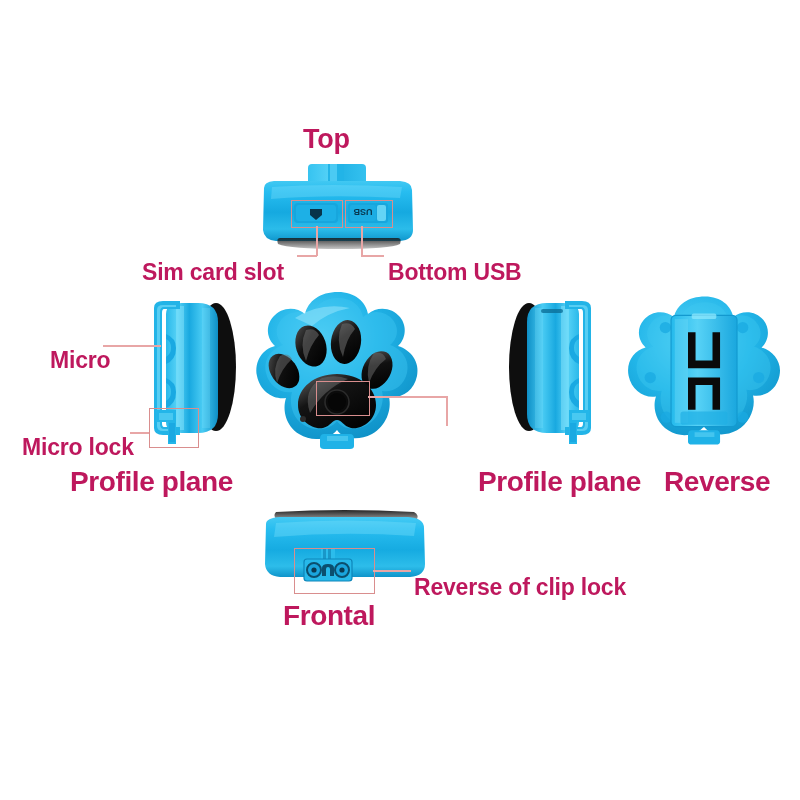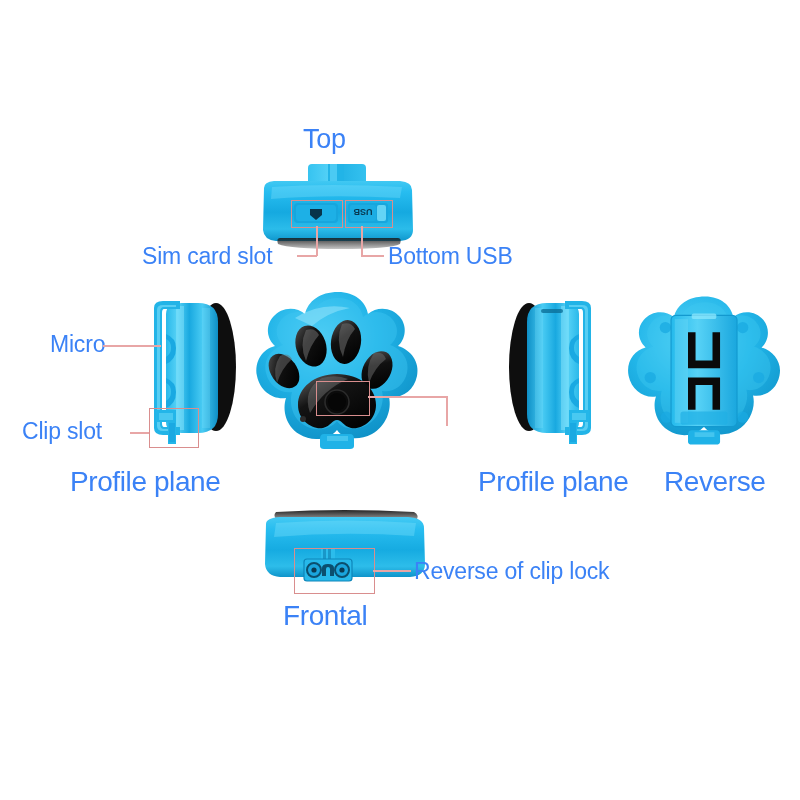--- a/index.html
+++ b/index.html
@@ -6,26 +6,26 @@
   body{
     width:800px;height:800px;
     background:#ffffff;
     font-family:"Liberation Sans", sans-serif;
     overflow:hidden;
     position:relative;
   }
   #stage{position:absolute;left:0;top:0;width:800px;height:800px;}
   .lbl{
     position:absolute;
-    color:#3b82f6;
-    font-weight:normal;
+    color:#be185d;
+    font-weight:bold;
     white-space:nowrap;
     line-height:1;
   }
-  .lbl.callout{font-size:23px;letter-spacing:-0.2px;}
+  .lbl.callout{font-size:23px;letter-spacing:-0.2px;margin-top:16px;}
   .lbl.caption{font-size:28px;letter-spacing:-0.4px;}
   .lbl.title{font-size:27px;letter-spacing:-0.3px;}
   .leader{position:absolute;background:#e8a6a6;}
   .leader.h{height:1.5px;}
   .leader.v{width:1.5px;}
   .hl{position:absolute;border:1.5px solid #d98e8e;background:transparent;}
   svg{display:block;overflow:visible;}
   .viewwrap{position:absolute;}
 </style>
 </head>
@@ -132,21 +132,21 @@
           <path d="M39,131 L45,131 L45,150 L39,150 Z" fill="#1aa9e2"></path>
         </g>
       </g>
     </svg>
   </div>
 
   <div class="lbl callout" style="left:50px;top:333px;">Micro</div>
   <div class="leader h" style="left:103px;top:345px;width:58px;"></div>
 
   <div class="hl" style="left:149px;top:408px;width:48px;height:38px;"></div>
-  <div class="lbl callout" style="left:22px;top:420px;">Clip slot</div>
+  <div class="lbl callout" style="left:22px;top:420px;">Micro lock</div>
   <div class="leader h" style="left:130px;top:432px;width:19px;"></div>
 
   <div class="lbl caption" style="left:70px;top:468px;">Profile plane</div>
 
   <div class="viewwrap" style="left:250px;top:288px;width:175px;height:165px;">
     <svg width="175" height="165" viewBox="0 0 175 165">
       <defs>
         <radialGradient id="pawBody" cx="40%" cy="30%" r="78%">
           <stop offset="0%" stop-color="#57d2f6"></stop>
           <stop offset="45%" stop-color="#21b4e8"></stop>

